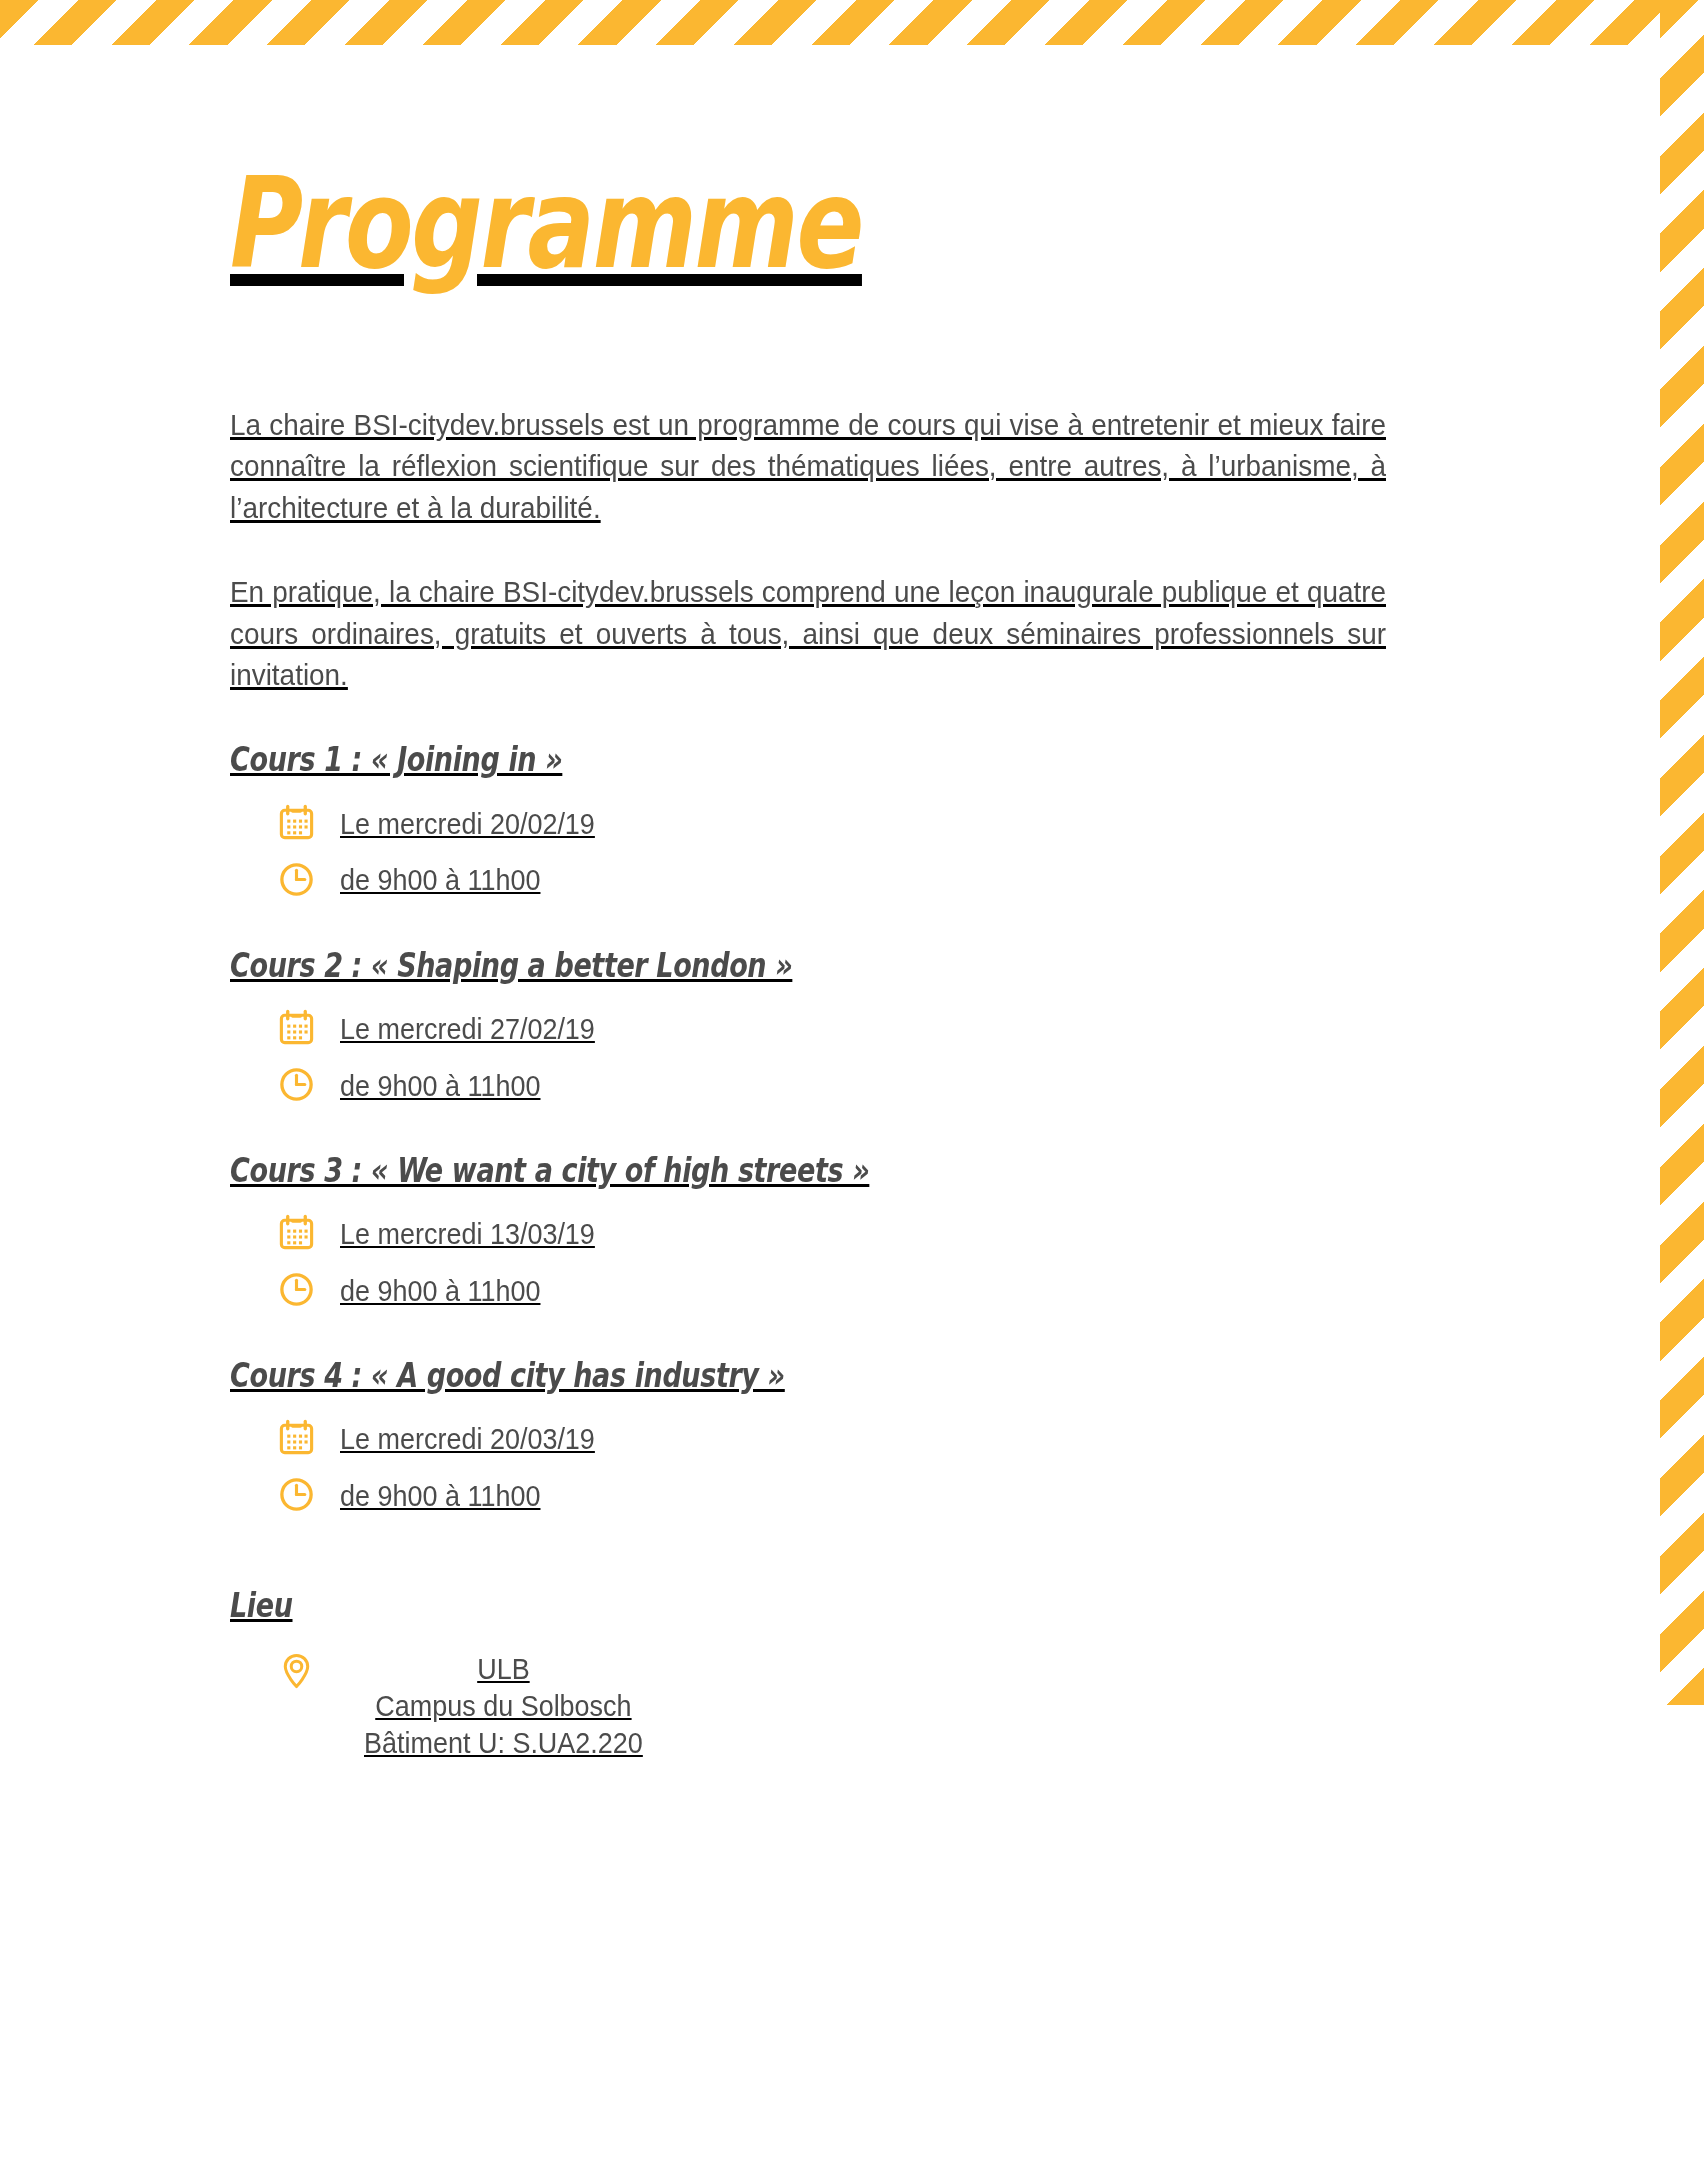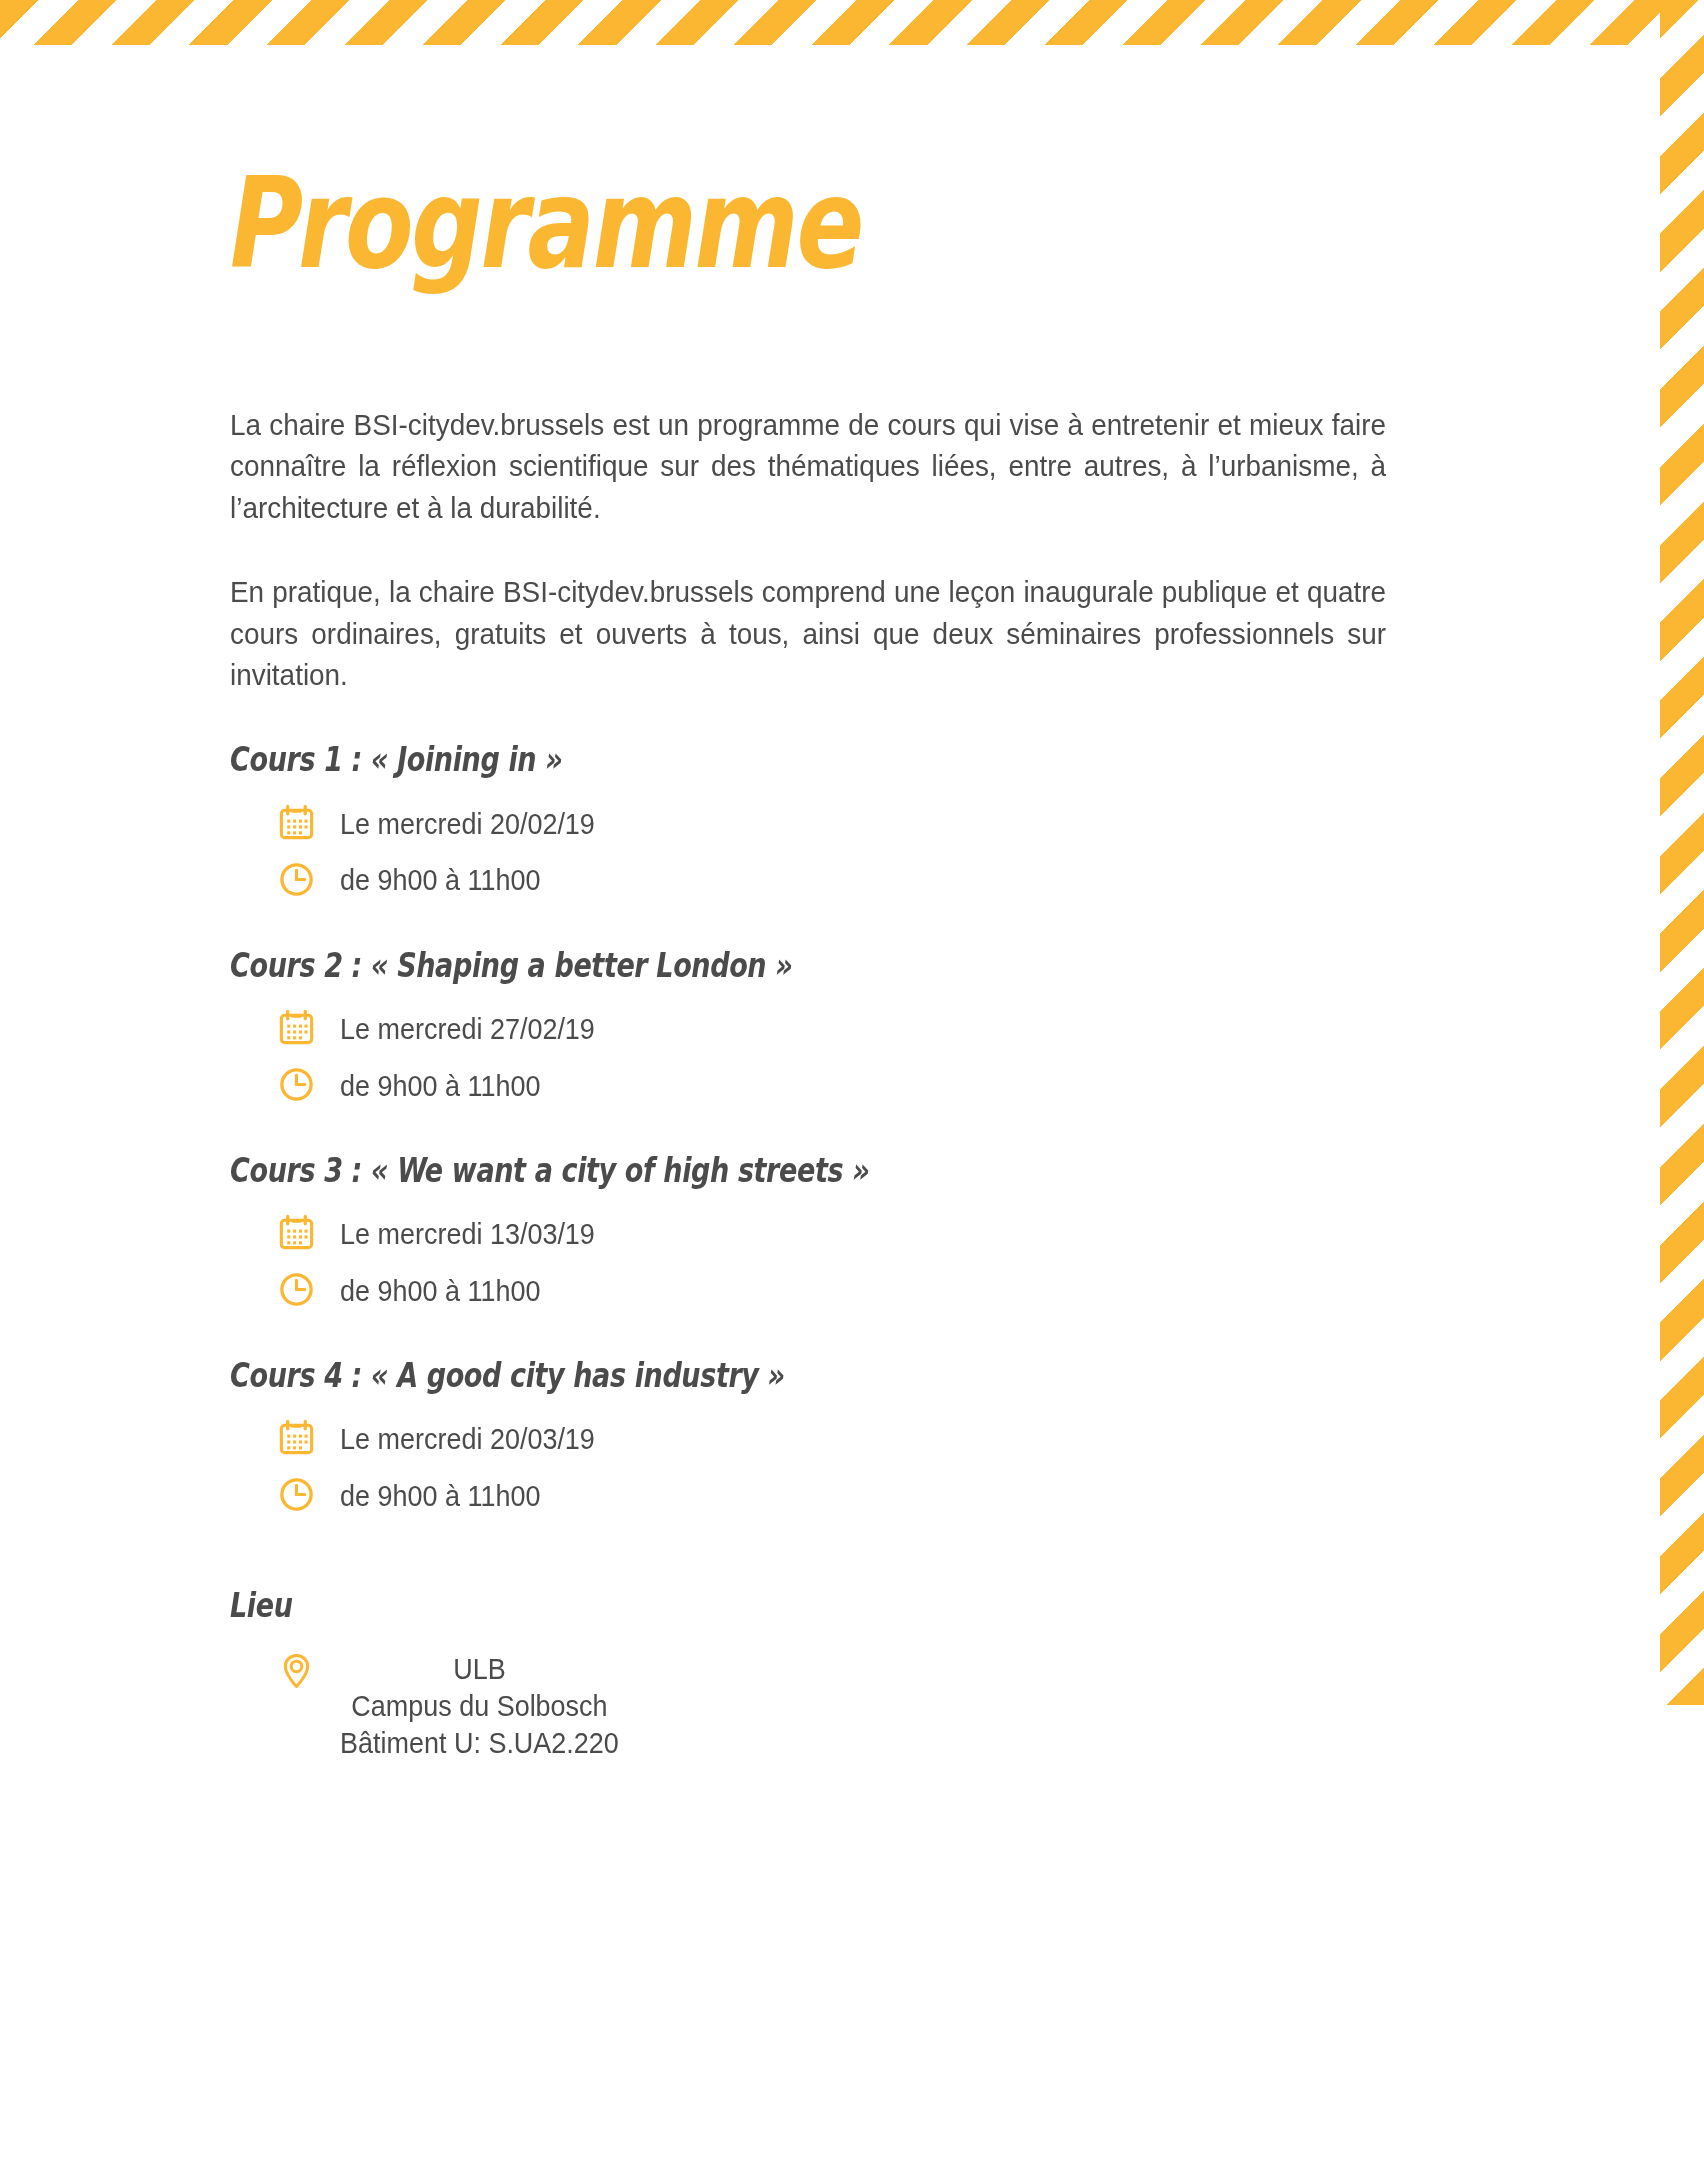--- a/index.html
+++ b/index.html
@@ -48,20 +48,21 @@
       #ffffff 55px
     );
   }
 
   
   .content {
     position: absolute;
     left: 230px;
     top: 0;
     width: 1258px;
+    text-decoration: underline;
   }
 
   .doc-title {
     font-family: "DejaVu Sans", sans-serif;
     font-size: 125px;
     line-height: 1.0;
     font-weight: bold;
     font-style: italic;
     color: #fbb731;
     letter-spacing: -2.9px;
@@ -151,20 +152,21 @@
     transform-origin: left top;
     white-space: pre-line;
   }
 
   .lieu-block {
     margin-top: 70px;
   }
 
   .lieu-block .info-row {
     align-items: flex-start;
+    gap: 24px;
   }
 
   .lieu-block .info-icon {
     padding-top: 2px;
   }
 
   .courses-wrap {
     margin-top: 34px;
   }
 </style>

